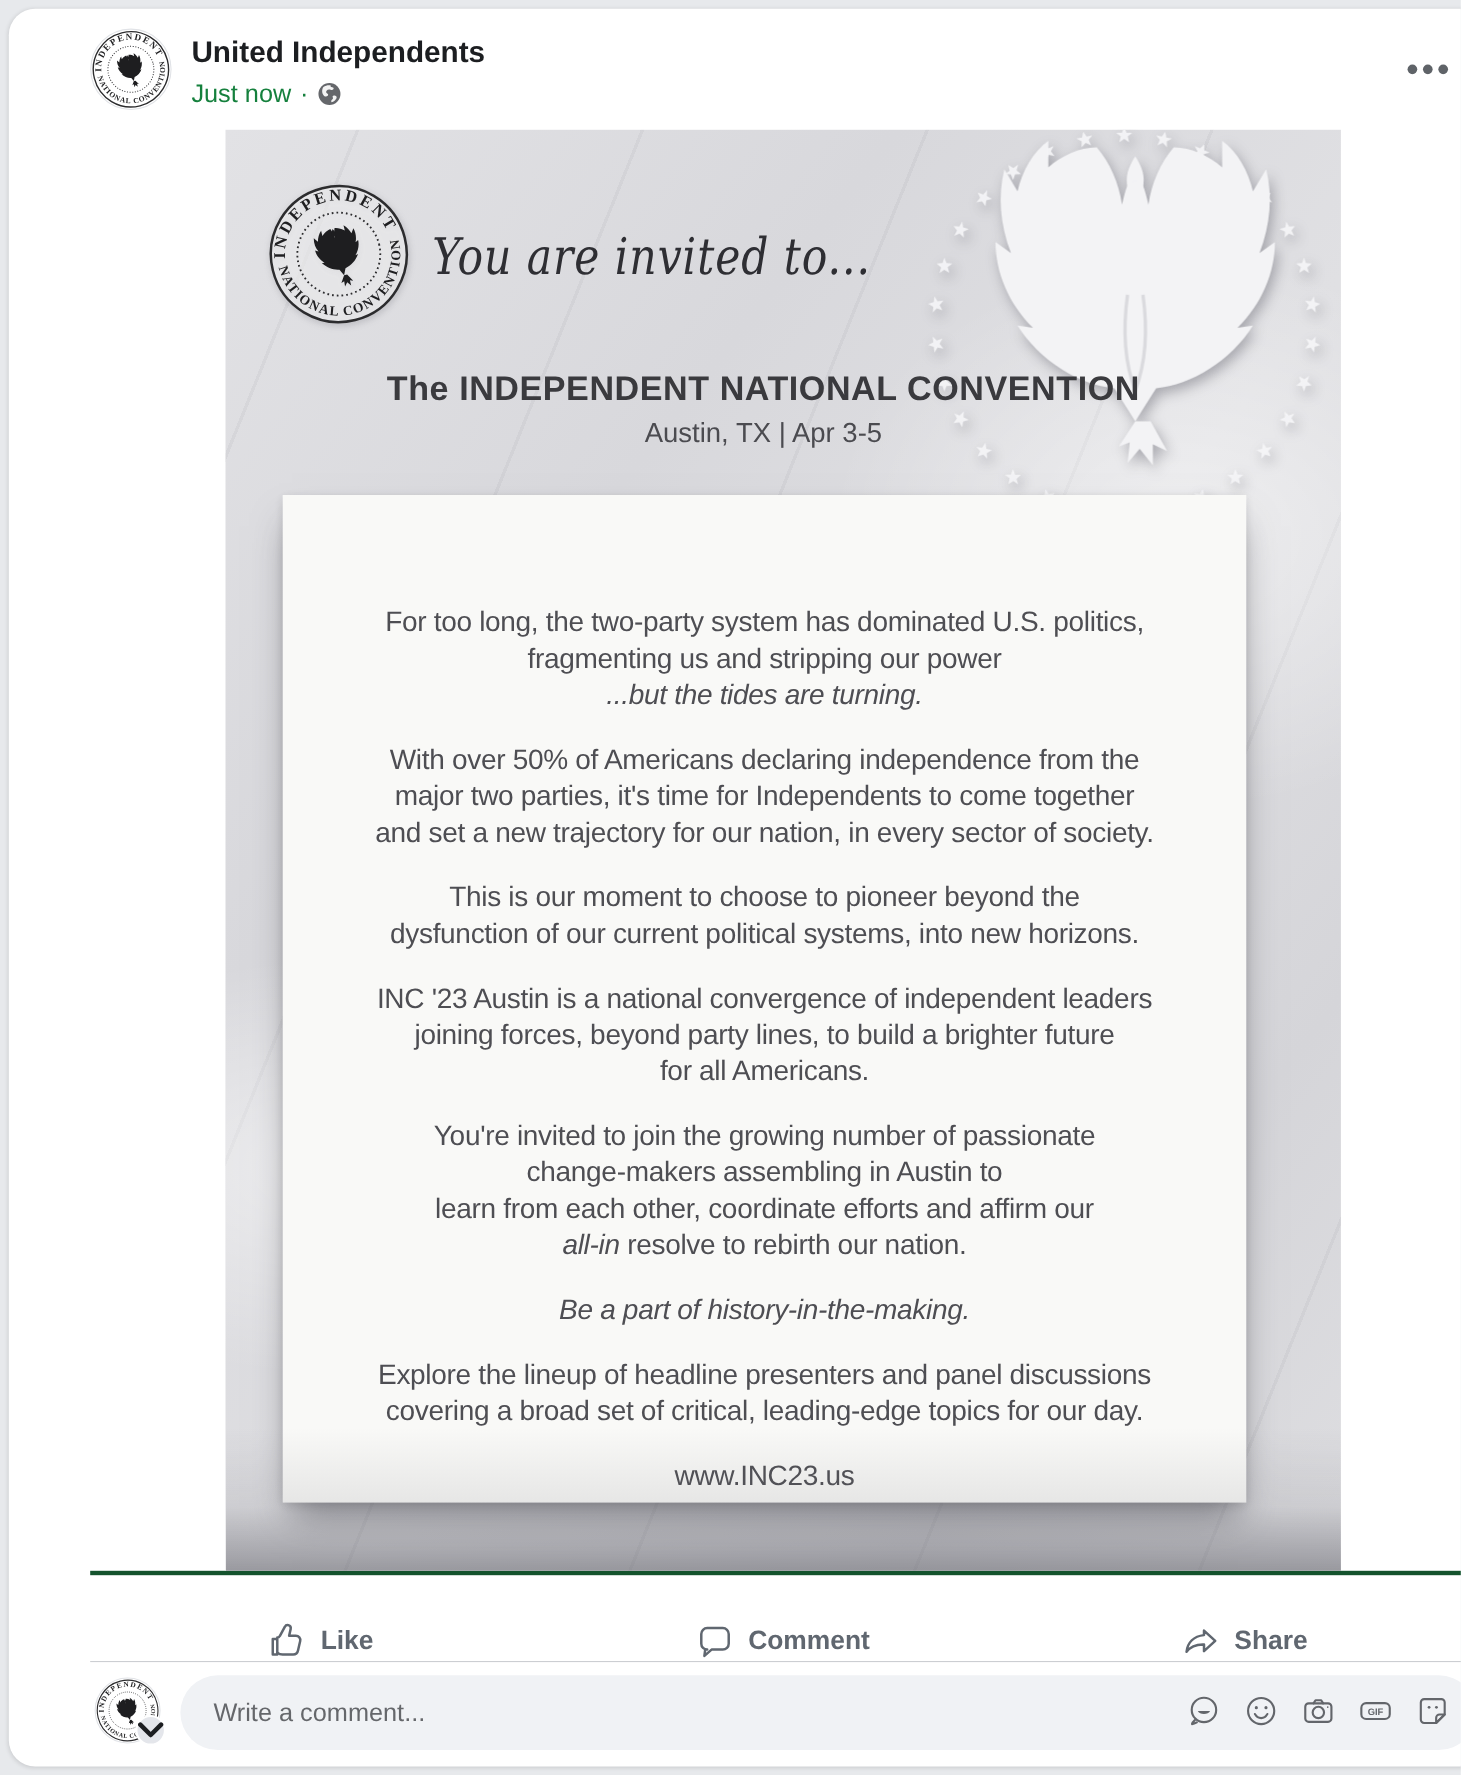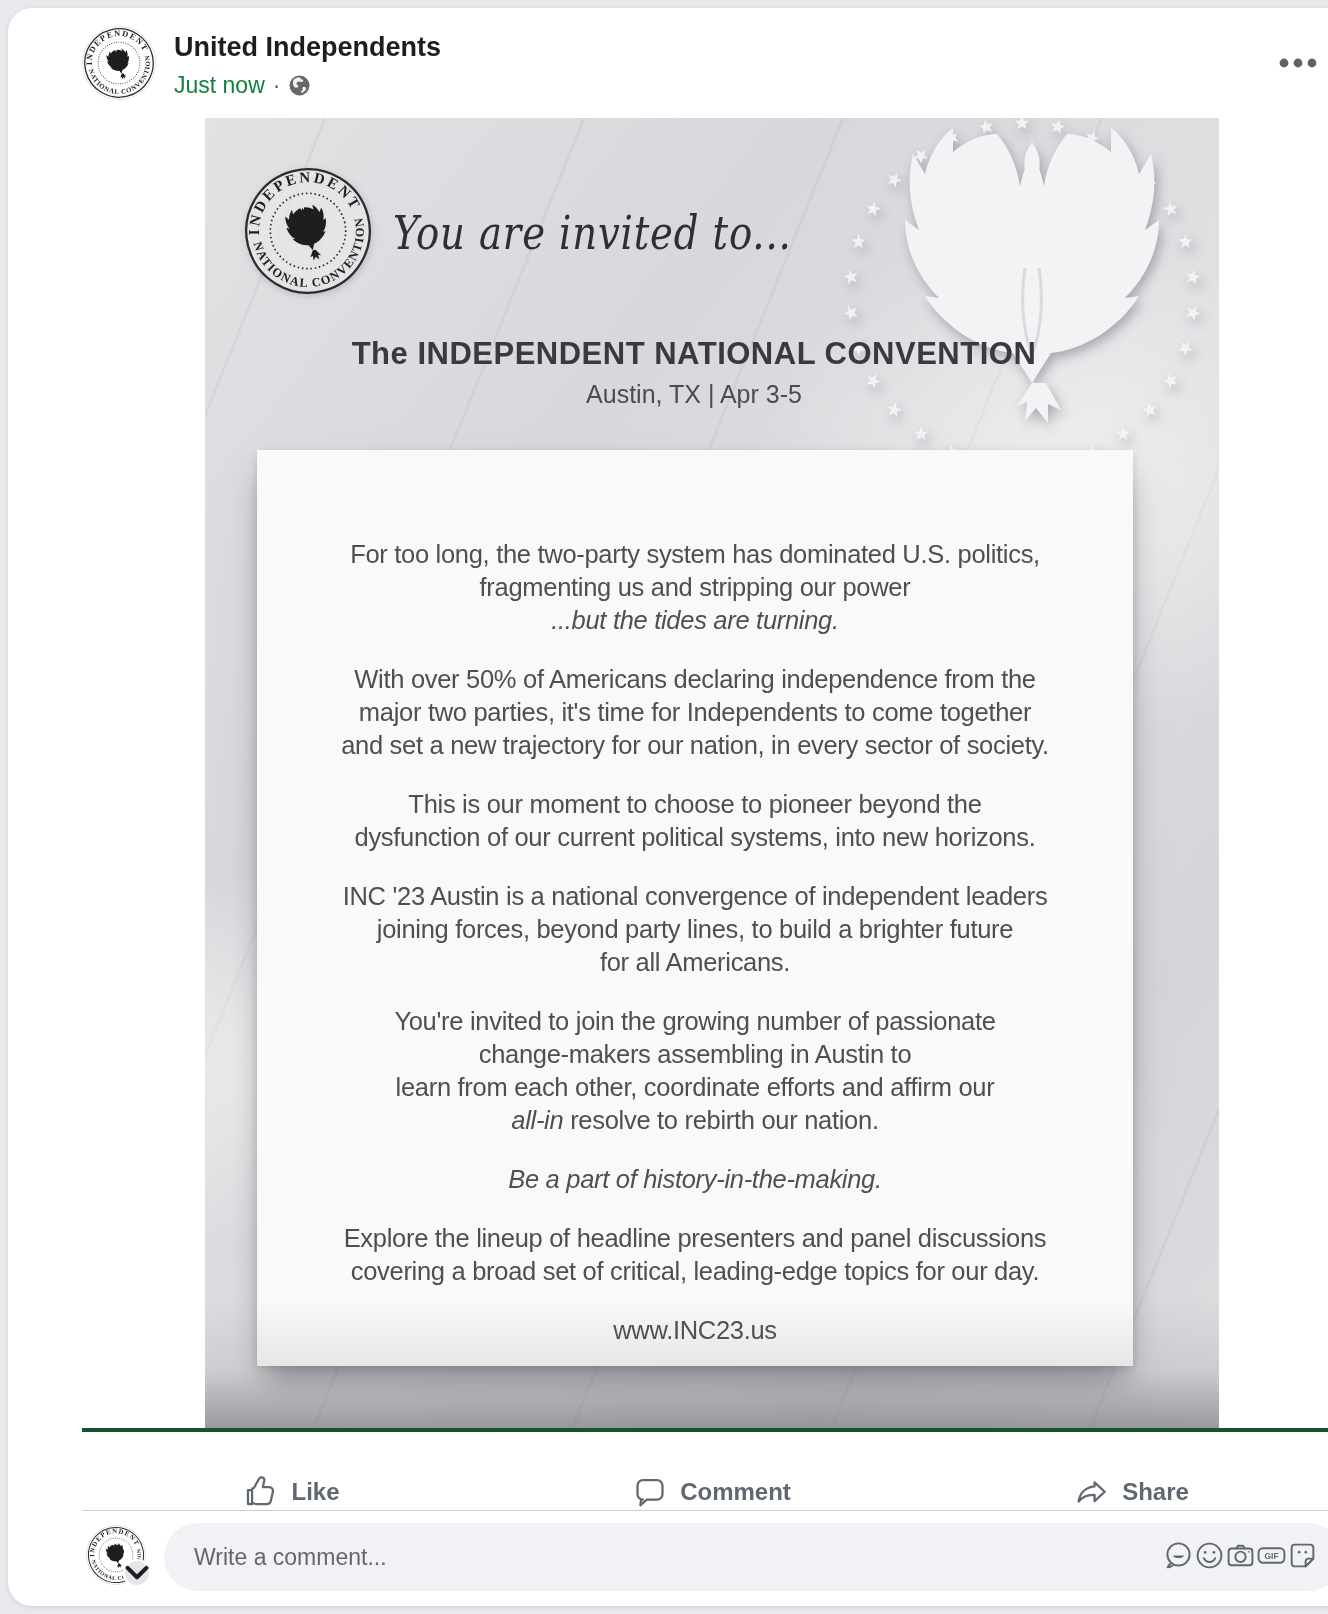--- a/index.html
+++ b/index.html
@@ -53,21 +53,21 @@
     position:absolute;left:0;right:36px;top:262px;text-align:center;
     font-size:25px;color:#4b4b50;
   }
   .paper{
     position:absolute;left:52px;top:332px;width:876px;height:916px;box-sizing:border-box;
     background:#f9f9f7;
     box-shadow:0 20px 32px -8px rgba(58,58,68,.55), 0 3px 9px rgba(0,0,0,.14);
     padding:88px 20px 0;
   }
   .paper p{
-    margin:0 0 26px;text-align:center;
+    margin:12px 0 26px;text-align:center;
     font-size:25.5px;line-height:33px;letter-spacing:-.3px;color:#4e4e53;
   }
   .paper .b{font-weight:400;}
   .paper .i{font-style:italic;}
   .img-vignette{
     position:absolute;left:0;right:0;bottom:0;height:130px;pointer-events:none;
     background:linear-gradient(to bottom, rgba(110,110,118,0) 0%, rgba(110,110,118,.14) 55%, rgba(90,90,99,.52) 100%);
   }
   
   .actions{height:78px;margin:0 26px;border-top:4px solid #14532d;display:flex;align-items:flex-end;}
@@ -86,21 +86,21 @@
     position:absolute;right:-6px;bottom:-3px;width:24px;height:24px;border-radius:50%;
     background:#e4e6eb;border:2px solid #fff;display:flex;align-items:center;justify-content:center;
   }
   .comment-pill{
     position:absolute;left:82px;right:0;top:12px;height:68px;border-radius:34px;
     background:#f0f2f5;cursor:text;
   }
   .placeholder{position:absolute;left:30px;top:50%;transform:translateY(-50%);
     font-size:23px;color:#65676b;}
   .pill-icons{position:absolute;right:24px;top:50%;transform:translateY(-50%);
-    display:flex;}
+    display:flex;gap:21px;}
   .pill-icons button{background:none;border:none;padding:0;cursor:pointer;display:block;}
   .picon{stroke:#63666b;fill:none;stroke-width:1.5;stroke-linecap:round;stroke-linejoin:round;}
 </style>
 </head>
 <body>
 
 <svg width="0" height="0" style="position:absolute" aria-hidden="true">
   <defs>
     <path id="star5" d="M0-7.2 2.1-2.3 7.4-2.3 3.2 1 4.5 6.3 0 3.2 -4.5 6.3 -3.2 1 -7.4-2.3 -2.1-2.3Z"></path>
     <symbol id="seal-sym" viewBox="0 0 200 200">

